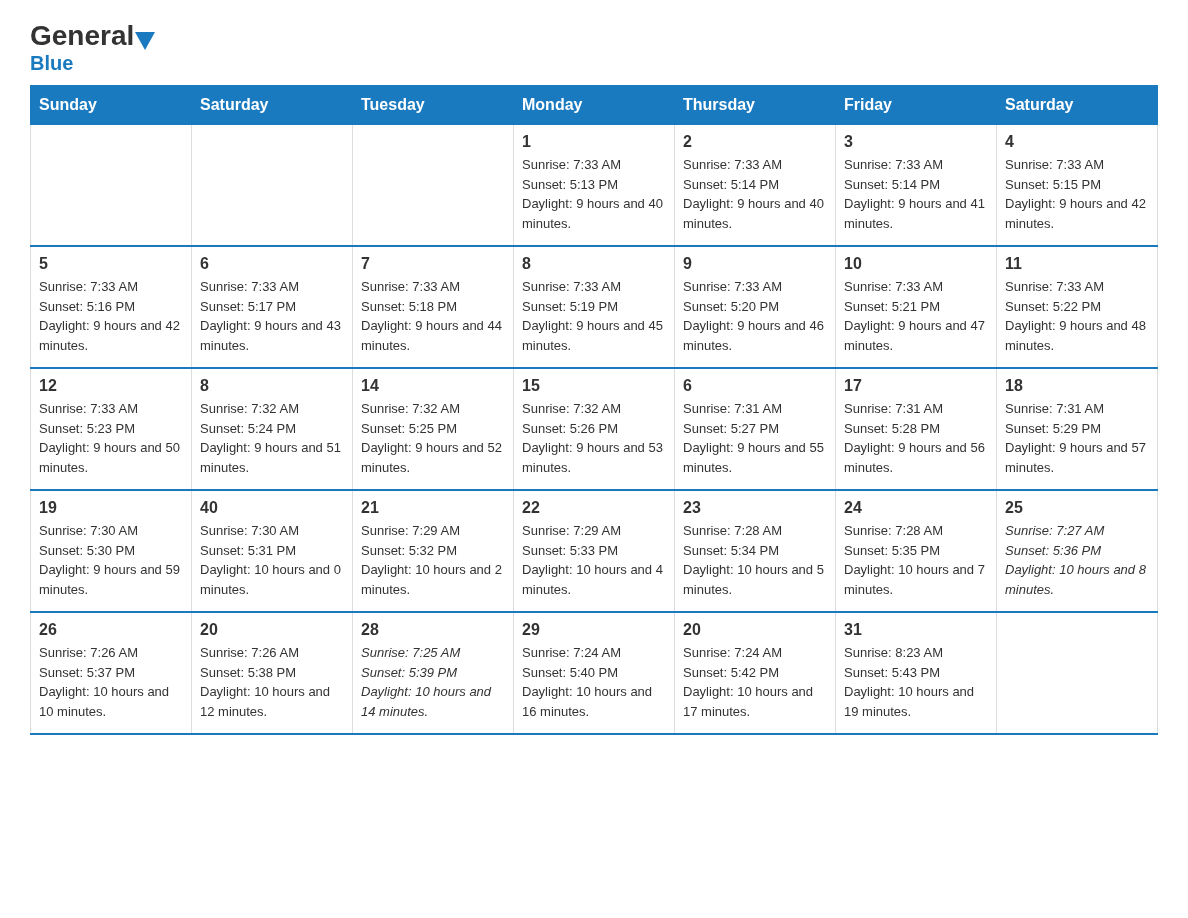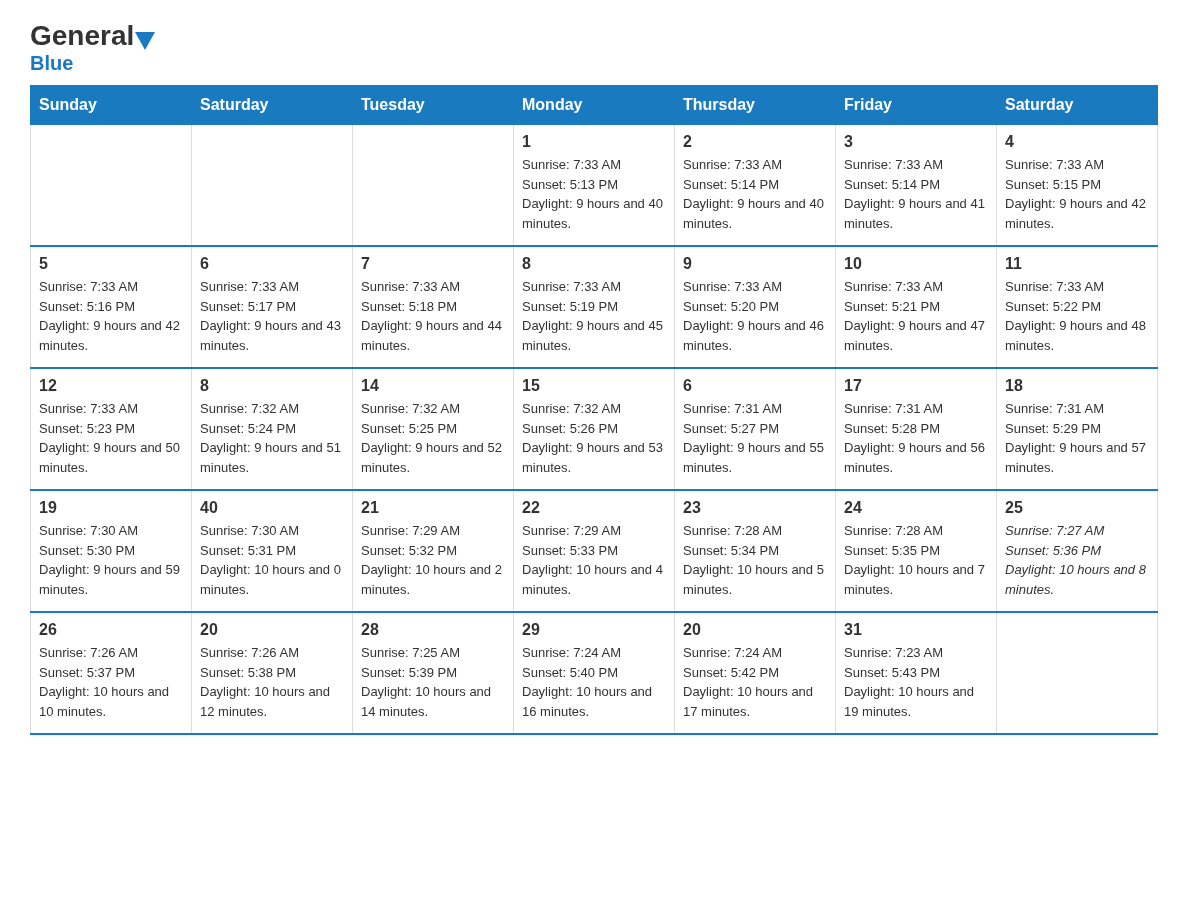--- a/index.html
+++ b/index.html
@@ -279,38 +279,38 @@
 Daylight: 10 hours and 10 minutes.</div>
         </td>
         <td>
           <span class="day-number">20</span>
           <div class="day-info" style="white-space: pre-line;">Sunrise: 7:26 AM
 Sunset: 5:38 PM
 Daylight: 10 hours and 12 minutes.</div>
         </td>
         <td>
           <span class="day-number">28</span>
-          <div class="day-info" style="white-space: pre-line;">Sunrise: 7:25 AM
+          <div class="day-info" style="white-space: pre-line; font-style: italic;">Sunrise: 7:25 AM
 Sunset: 5:39 PM
 Daylight: 10 hours and 14 minutes.</div>
         </td>
         <td>
           <span class="day-number">29</span>
           <div class="day-info" style="white-space: pre-line;">Sunrise: 7:24 AM
 Sunset: 5:40 PM
 Daylight: 10 hours and 16 minutes.</div>
         </td>
         <td>
           <span class="day-number">20</span>
           <div class="day-info" style="white-space: pre-line;">Sunrise: 7:24 AM
 Sunset: 5:42 PM
 Daylight: 10 hours and 17 minutes.</div>
         </td>
         <td>
           <span class="day-number">31</span>
-          <div class="day-info" style="white-space: pre-line;">Sunrise: 7:23 AM
+          <div class="day-info" style="white-space: pre-line;">Sunrise: 8:23 AM
 Sunset: 5:43 PM
 Daylight: 10 hours and 19 minutes.</div>
         </td>
         <td class="empty-cell"></td>
       </tr>
     </tbody>
 </table>
 
 </body></html>

